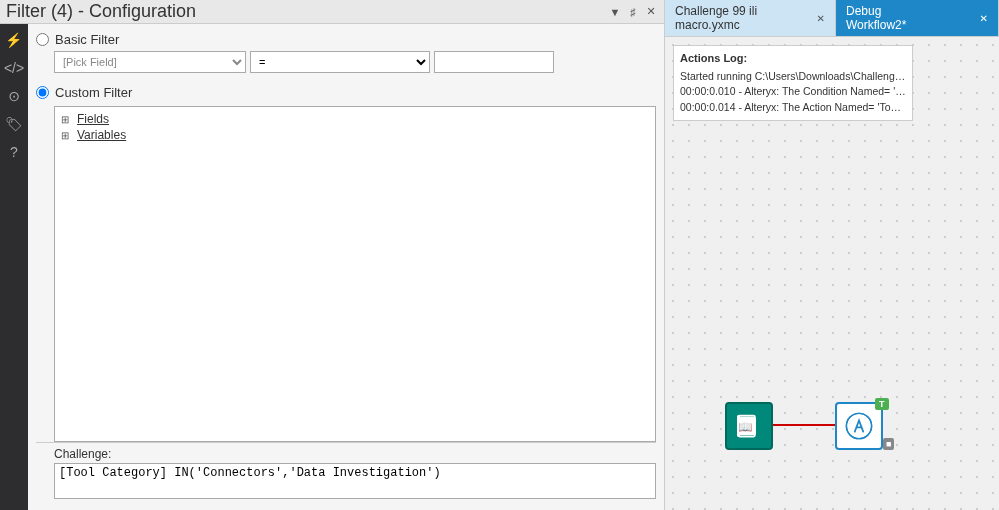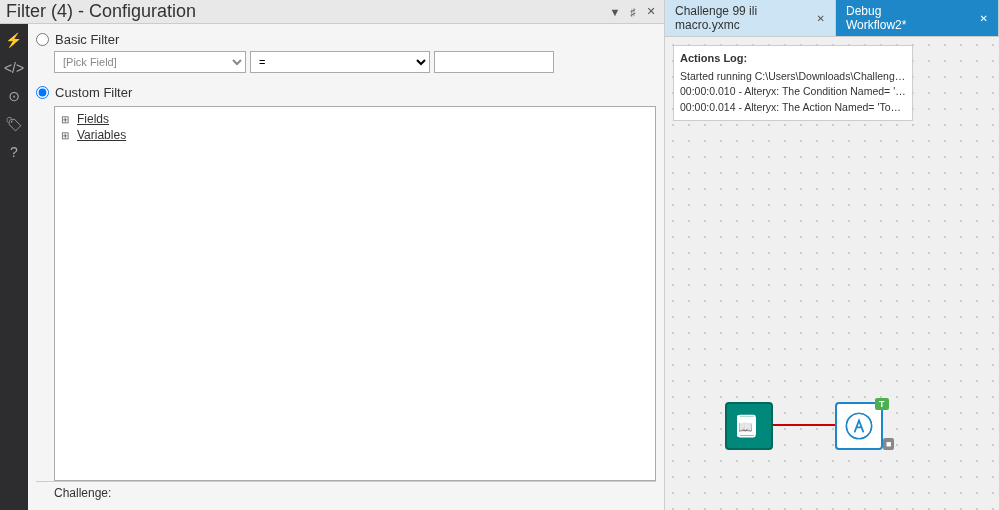--- a/index.html
+++ b/index.html
@@ -393,20 +393,21 @@
           <span class="tree-label">Fields</span>
         </div>
         <div class="tree-item">
           <span class="tree-expand">⊞</span>
           <span class="tree-label">Variables</span>
         </div>
       </div>
 
       <div class="expression-section" style="padding: 4px 0 0 18px;">
         <div class="expression-label">Challenge:</div>
+        <textarea class="expression-input" style="">[Tool Category] IN('Connectors','Data Investigation')</textarea>
       </div>
     </div>
   </div>
 </div>
 
 <div class="right-panel">
 
   <div class="right-tabs">
     <div class="right-tab">
       <span>Challenge 99 ili macro.yxmc</span>

